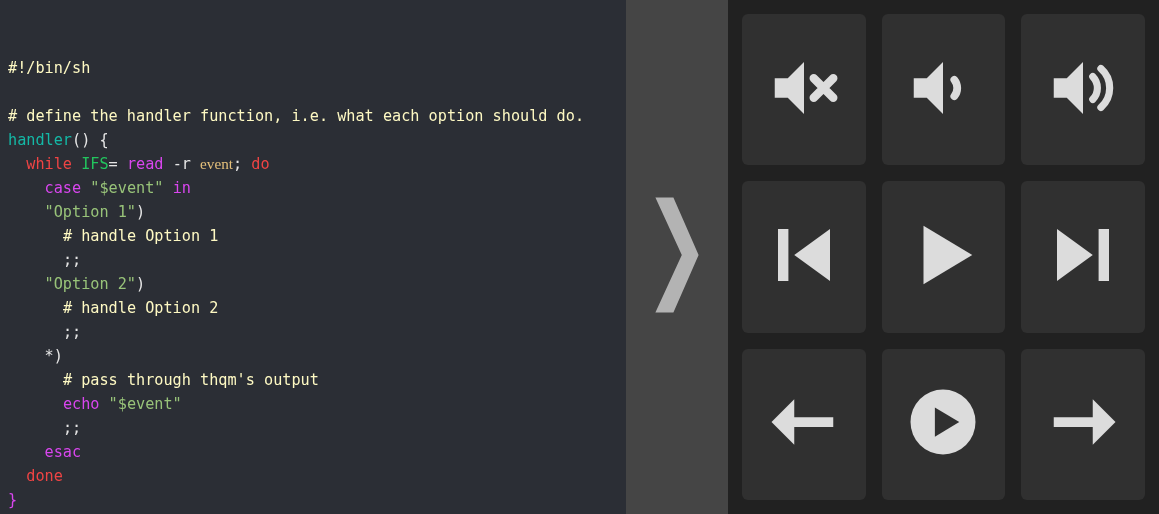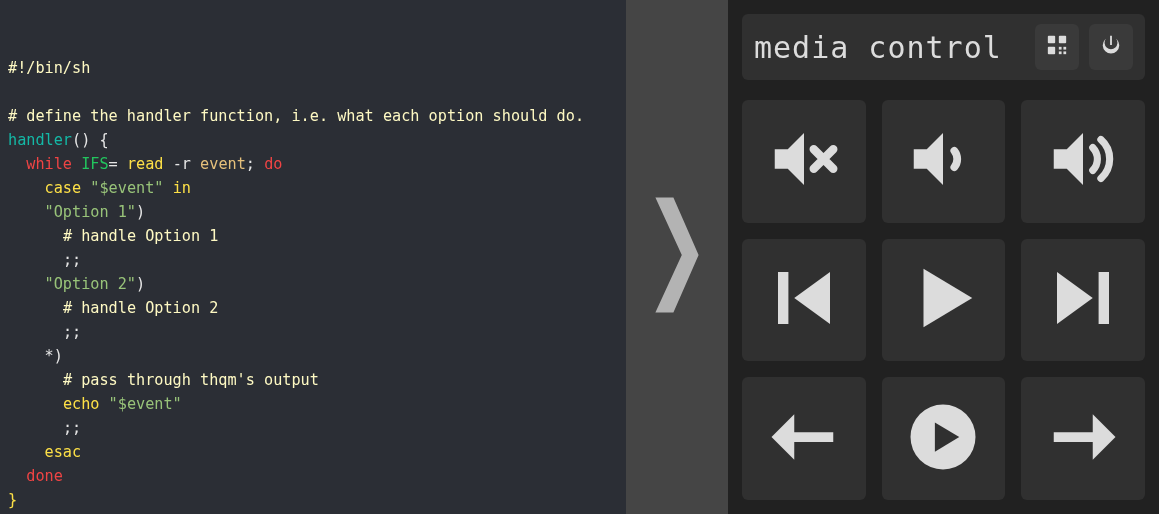--- a/index.html
+++ b/index.html
@@ -12,23 +12,23 @@
     background: #2b2e35;
     padding: 8px 10px 8px 8px;
     font-size: 15.2px;
     line-height: 24px;
     color: #cfd2d6;
     white-space: pre;
     overflow: hidden;
   }
   .tok-co { color: #fef9c3; }          
   .tok-fn { color: #14b8a6; }          
-  .tok-kw { color: #fde047; }          
+  .tok-kw { color: #d946ef; }          
   .tok-va { color: #22c55e; }          
-  .tok-ev { color: #e5c07b; }          
+  .tok-ev { color: #e5c07b; font-family: Liberation Serif, serif; }          
   .tok-st { color: #98c379; }          
   .tok-bl { color: #ef4444; }          
   .tok-wh { color: #e6e6e6; }          
 
   
   .arrow-gap {
     flex: 0 0 102px;
     display: flex; align-items: center; justify-content: center;
     background: #454545;
   }
@@ -90,44 +90,20 @@
 
 <div class="arrow-gap">
   <span>
     <svg viewBox="0 0 40 100">
         <path d="M2 2 L24 50 L2 98 L17 98 L38 50 L17 2 Z"></path>
       </svg>
   </span>
 </div>
 
 <div class="control-panel">
-  <div class="header-bar">
-    <span class="header-title">media control</span>
-    <div class="hdr-btn">
-      <span>
-        <svg viewBox="0 0 24 24">
-            <rect x="2" y="2" width="8" height="8" rx="1"></rect>
-            <rect x="14" y="2" width="8" height="8" rx="1"></rect>
-            <rect x="2" y="14" width="8" height="8" rx="1"></rect>
-            <rect x="14" y="14" width="3" height="3"></rect>
-            <rect x="19" y="14" width="3" height="3"></rect>
-            <rect x="14" y="19" width="3" height="3"></rect>
-            <rect x="19" y="19" width="3" height="3"></rect>
-          </svg>
-      </span>
-    </div>
-    <div class="hdr-btn">
-      <span>
-        <svg viewBox="0 0 24 24">
-            <path d="M11 2h2v10h-2z"></path>
-            <path d="M17.5 5.2l1.4 1.4A9 9 0 1 1 5.1 6.6l1.4-1.4A7 7 0 1 0 17.5 5.2z"></path>
-          </svg>
-      </span>
-    </div>
-  </div>
 
   <div class="grid">
     <div class="tile">
       <span>
         <svg viewBox="0 0 24 24">
             <path d="M3 9v6h4l5 5V4L7 9H3z"></path>
             <path d="M15 9 l6 6 M21 9 l-6 6" stroke="#dcdcdc" stroke-width="2.6" stroke-linecap="round" fill="none"></path>
           </svg>
       </span>
     </div>

